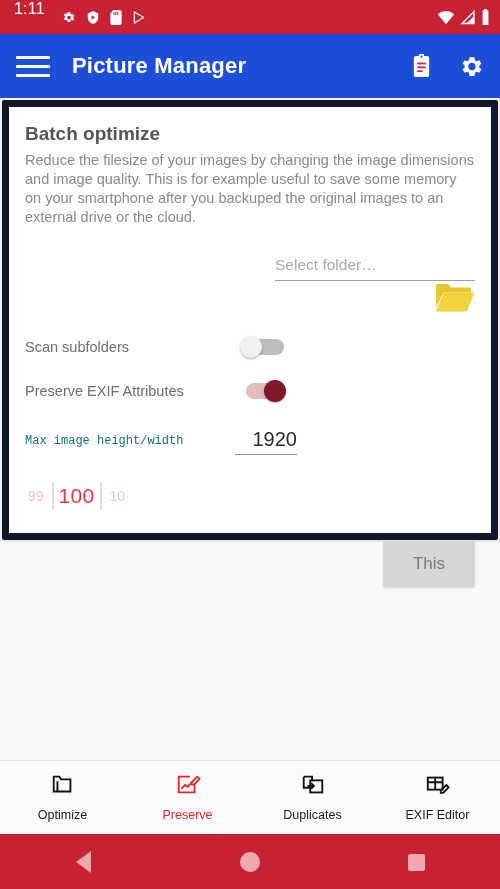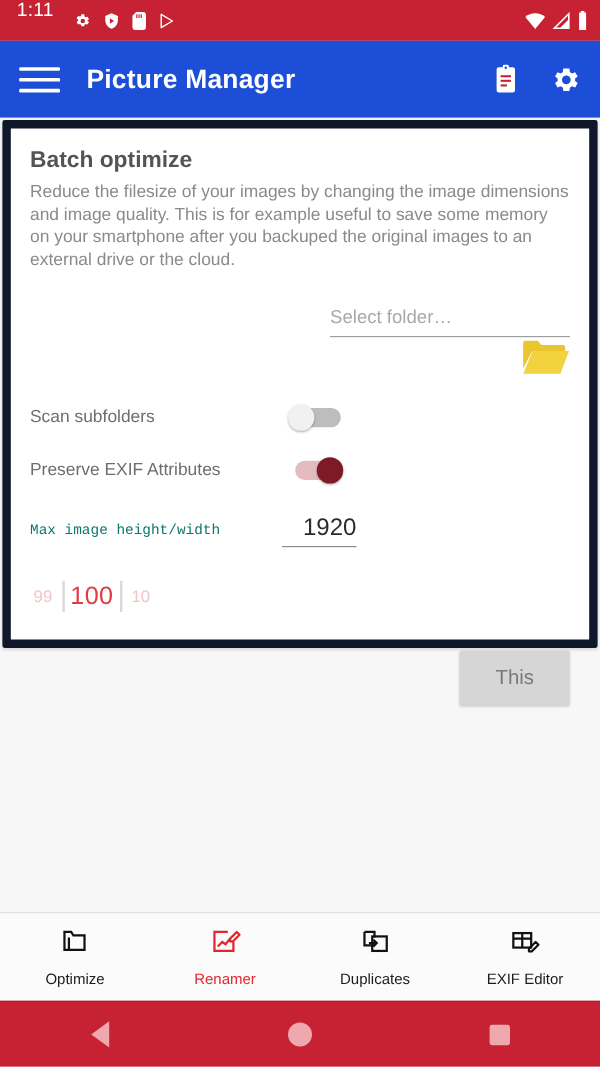--- a/index.html
+++ b/index.html
@@ -272,21 +272,21 @@
   </div>
 
   <div class="nav-item active">
     <span>
       <svg width="26" height="24" viewBox="0 0 28 24" fill="none" stroke="#e0262f" stroke-width="2">
         <path d="M21 12v8H4V3h12"></path>
         <path d="M7 16l4-4 3 2 4-5"></path>
         <path d="M18 9l6-6 2.5 2.5-6 6H18z" stroke-linejoin="round"></path>
       </svg>
     </span>
-    <span class="nav-label">Renamer</span>
+    <span class="nav-label">Preserve</span>
   </div>
 
   <div class="nav-item">
     <span>
       <svg width="26" height="24" viewBox="0 0 28 24" fill="none" stroke="#111" stroke-width="2">
         <path d="M4 3h9v5"></path>
           <path d="M4 3v12h9"></path>
         <rect x="11" y="7" width="13" height="13"></rect>
         <path d="M8 13h7M12 10l3 3-3 3"></path>
       </svg>

